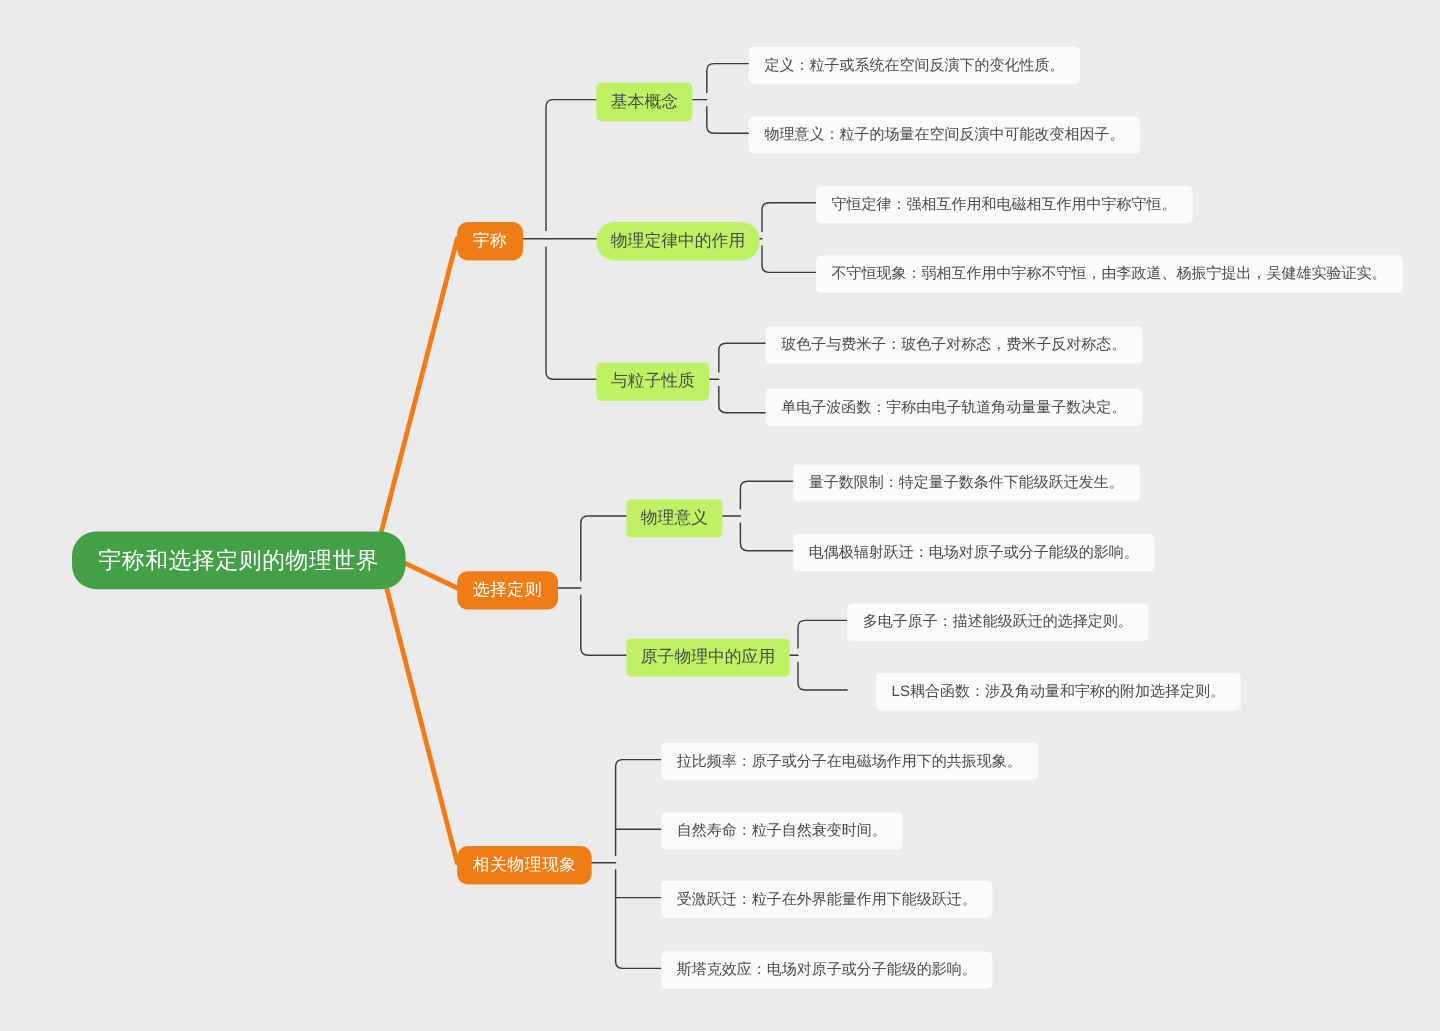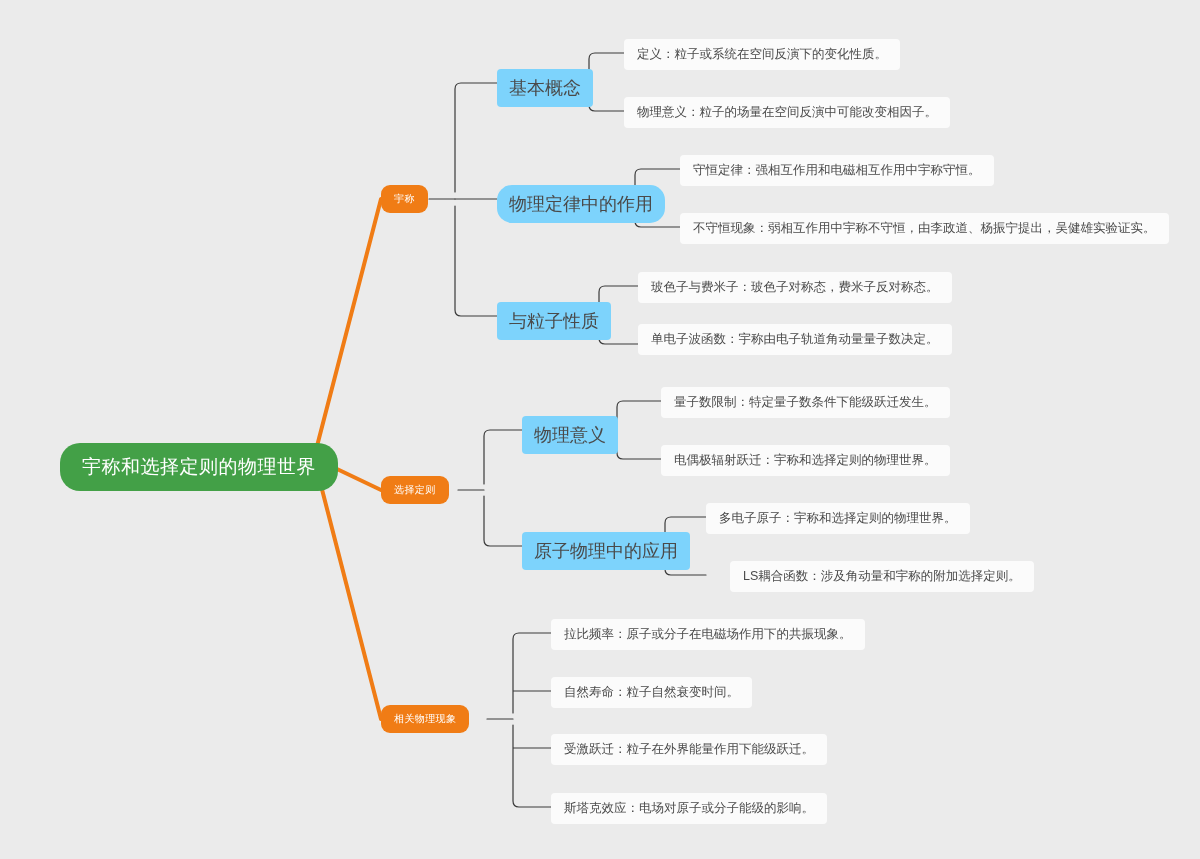--- a/index.html
+++ b/index.html
@@ -36,30 +36,30 @@
     border-radius: 20px;
     font-size: 19px;
     padding: 11px 22px;
     letter-spacing: 0.5px;
   }
   
   .branch {
     background: #f07c15;
     color: #ffffff;
     border-radius: 9px;
-    font-size: 10px;
+    font-size: 14px;
     padding: 7px 13px;
     letter-spacing: 0.4px;
   }
   
   .sub {
-    background: #7dd3fc;
+    background: #bef264;
     color: #4a4a4a;
     border-radius: 4px;
-    font-size: 18px;
+    font-size: 14px;
     padding: 7px 12px;
   }
   
   .leaf {
     background: #fbfbfb;
     color: #4a4a4a;
     border-radius: 4px;
     font-size: 12.5px;
     padding: 7px 13px;
   }
@@ -152,28 +152,28 @@
     <span>选择定则</span>
   </div>
 
   <div class="node sub" style="left:522px; top:416px;">
     <span>物理意义</span>
   </div>
   <div class="node leaf" style="left:661px; top:387px;">
     <span>量子数限制：特定量子数条件下能级跃迁发生。</span>
   </div>
   <div class="node leaf" style="left:661px; top:445px;">
-    <span>电偶极辐射跃迁：宇称和选择定则的物理世界。</span>
+    <span>电偶极辐射跃迁：电场对原子或分子能级的影响。</span>
   </div>
 
   <div class="node sub" style="left:522px; top:532px;">
     <span>原子物理中的应用</span>
   </div>
   <div class="node leaf" style="left:706px; top:503px;">
-    <span>多电子原子：宇称和选择定则的物理世界。</span>
+    <span>多电子原子：描述能级跃迁的选择定则。</span>
   </div>
   <div class="node leaf" style="left:730px; top:561px;">
     <span>LS耦合函数：涉及角动量和宇称的附加选择定则。</span>
   </div>
 
   <div class="node branch" style="left:381px; top:705px;align-items:flex-end;">
     <span>相关物理现象</span>
   </div>
 
   <div class="node leaf" style="left:551px; top:619px;">

